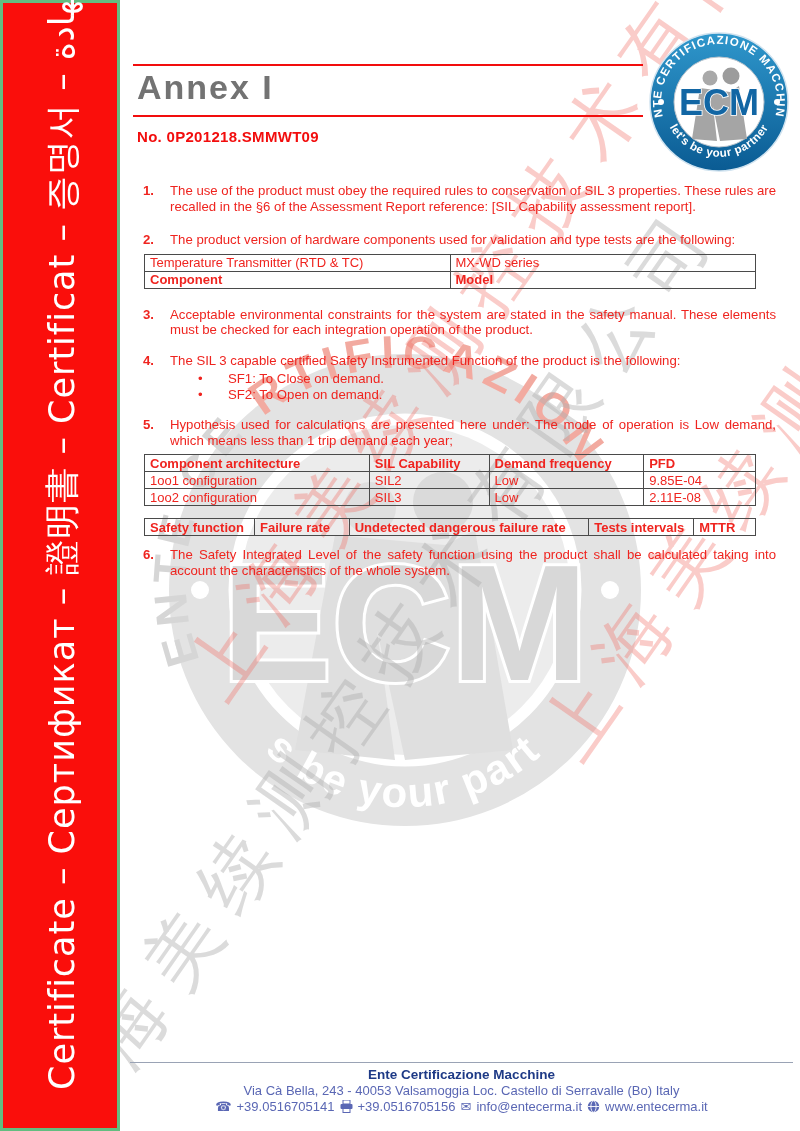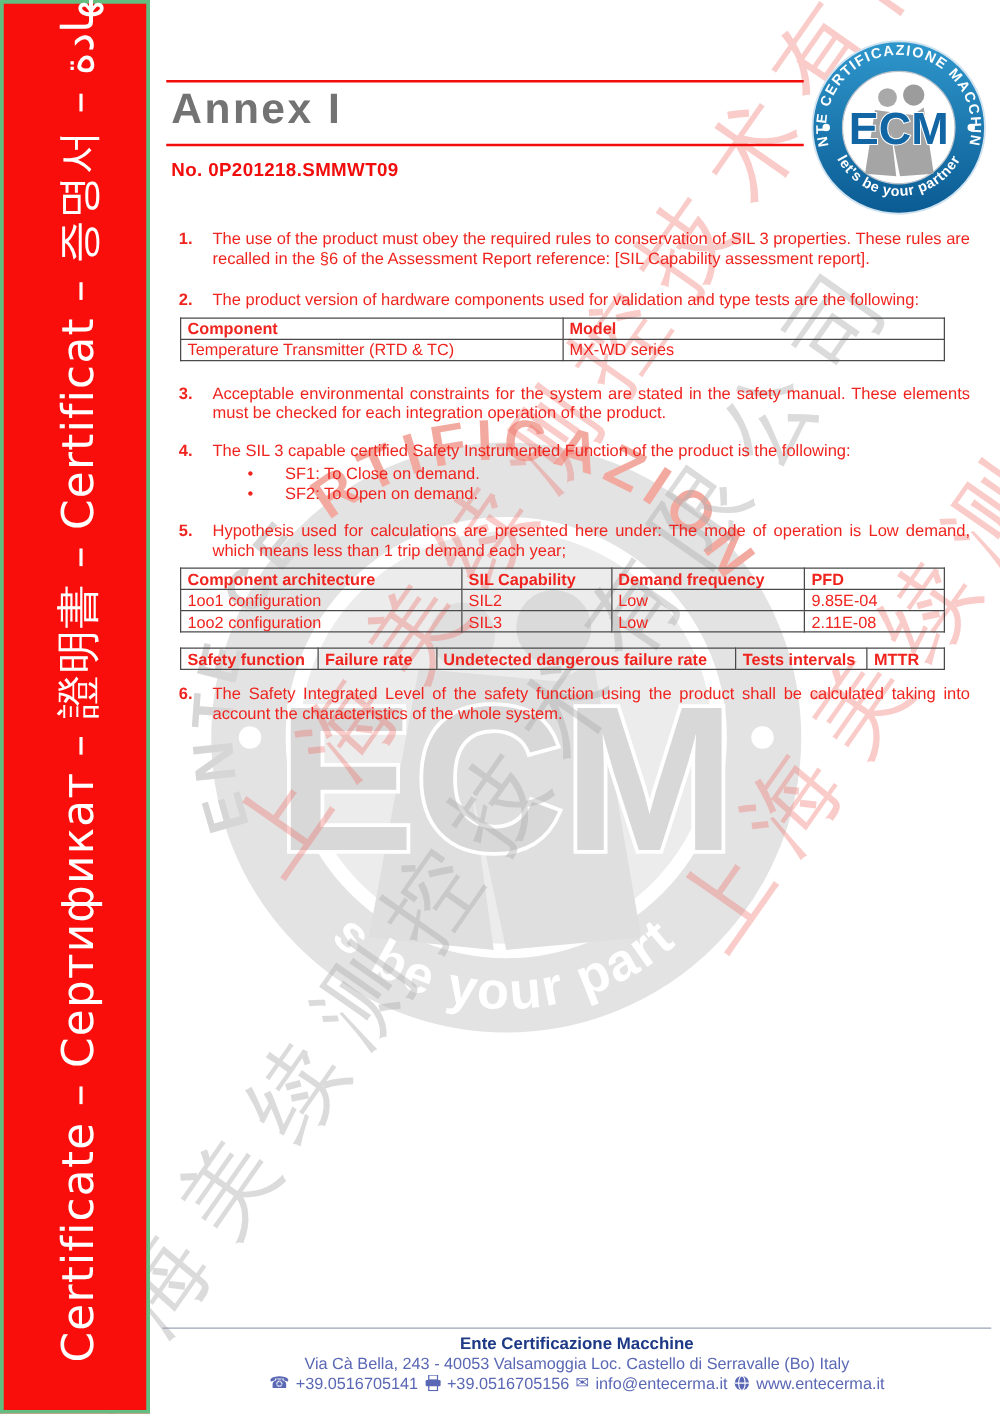--- a/index.html
+++ b/index.html
@@ -138,26 +138,26 @@
       <span class="txt">The product version of hardware components used for validation and type tests are the following:</span>
     </div>
 
     <table style="margin-top:6px">
       <colgroup>
           <col style="width:50%">
           <col style="width:50%">
         </colgroup>
       <tbody>
           <tr>
+        <td>Temperature Transmitter (RTD &amp; TC)</td>
+        <td>MX-WD series</td>
+      </tr>
+      <tr>
         <th>Component</th>
         <th>Model</th>
-      </tr>
-      <tr>
-        <td>Temperature Transmitter (RTD &amp; TC)</td>
-        <td>MX-WD series</td>
       </tr>
     </tbody>
       </table>
 
     <div class="item" style="margin-top:18px">
       <span class="num">3.</span>
       <span class="txt">Acceptable environmental constraints for the system are stated in the safety manual. These elements must be checked for each integration operation of the product.</span>
     </div>
 
     <div class="item" style="margin-top:15px">

